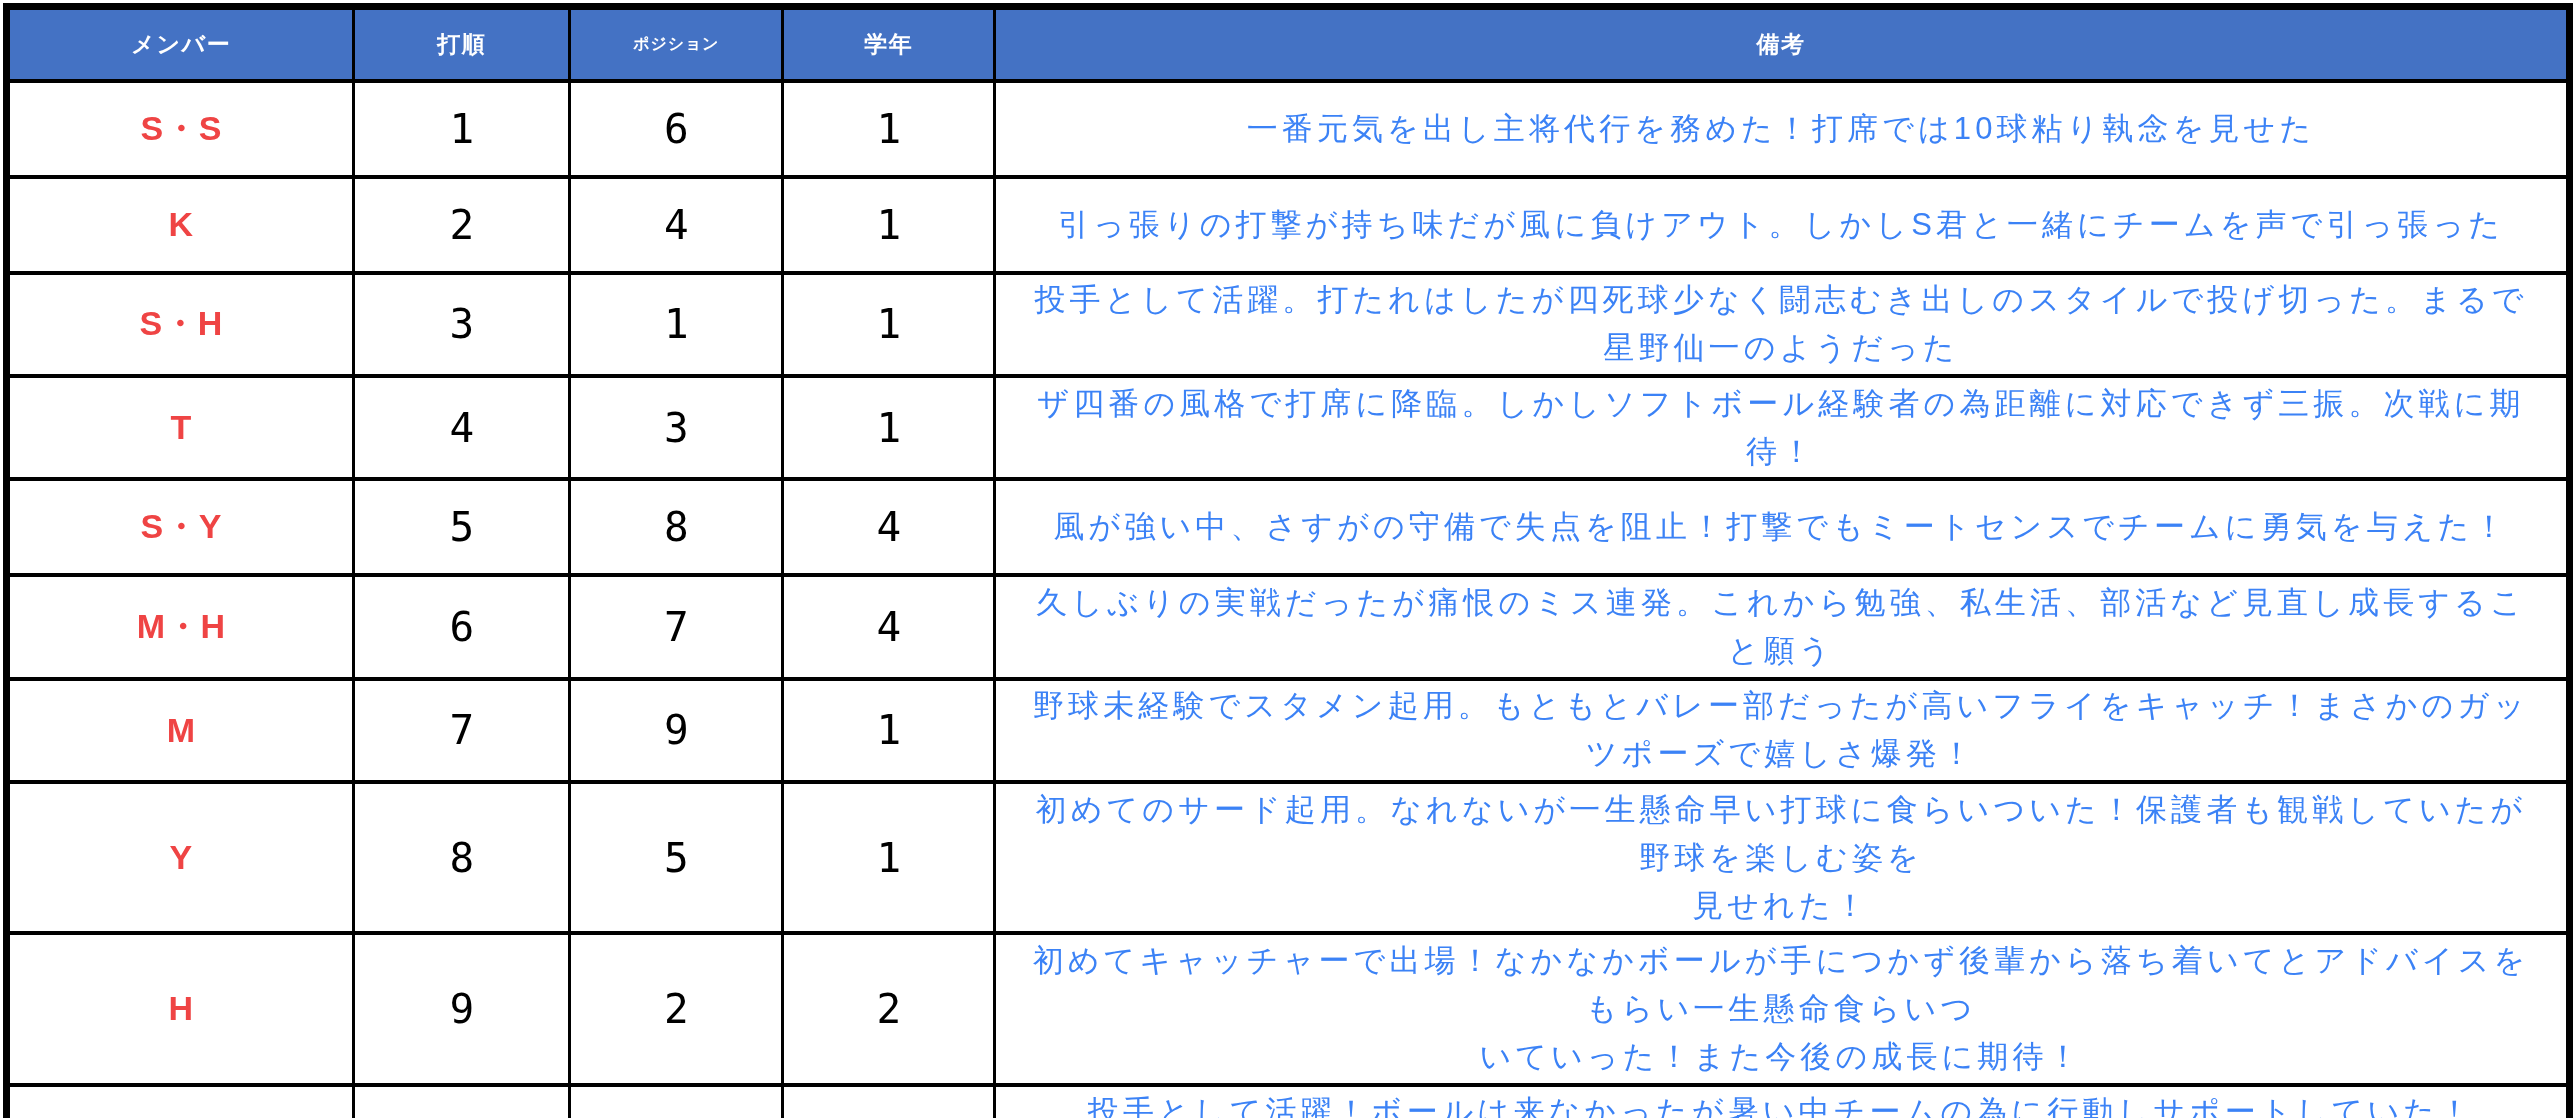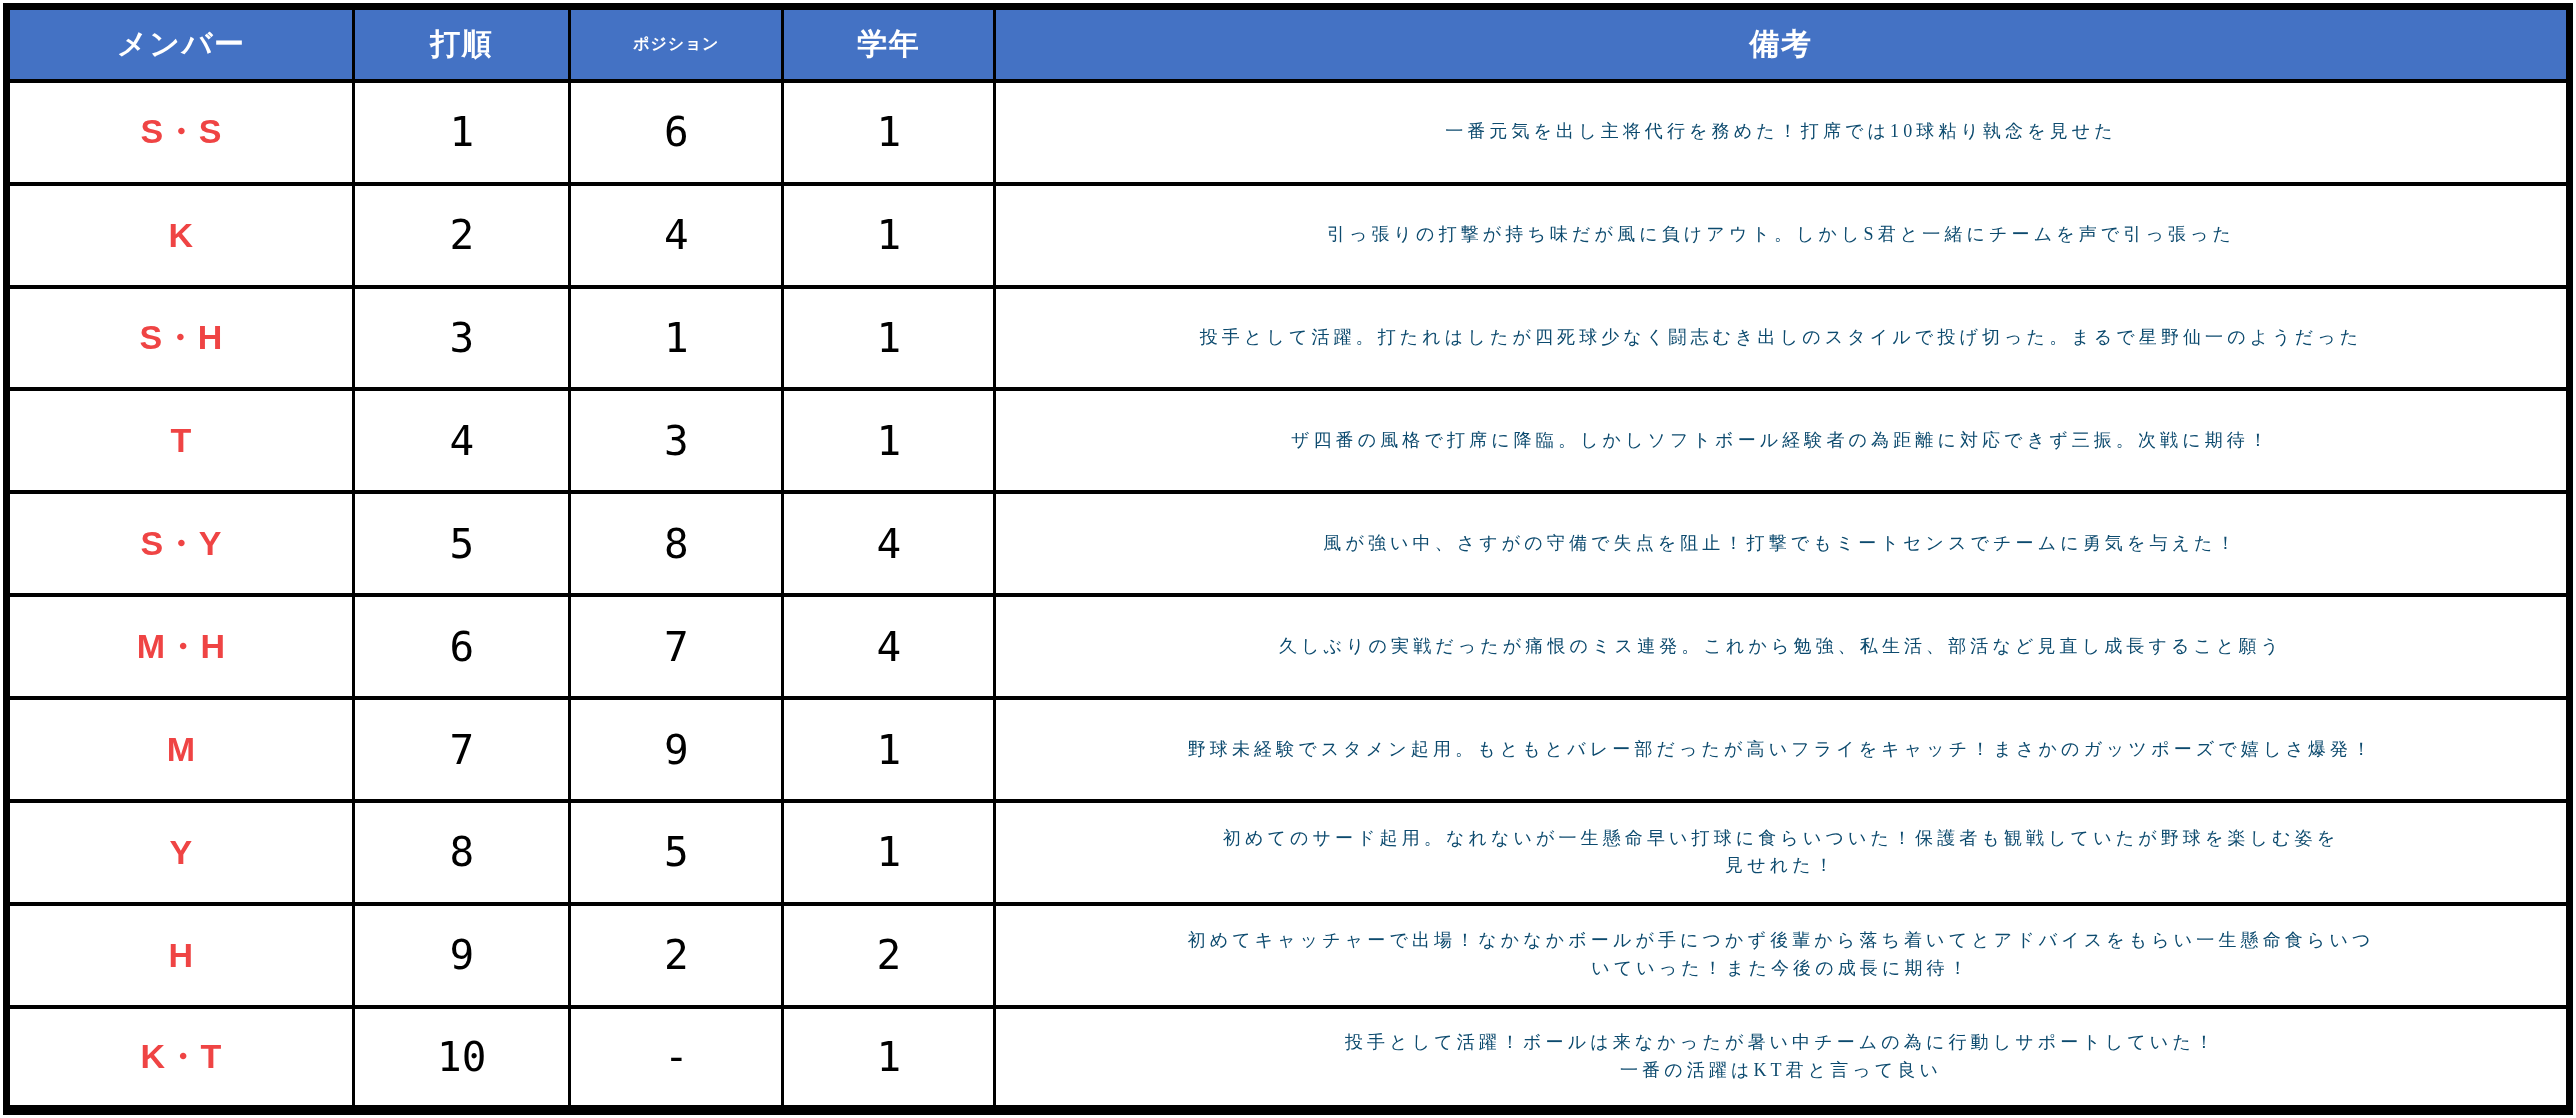--- a/index.html
+++ b/index.html
@@ -42,47 +42,46 @@
     box-sizing: border-box;
     overflow: hidden;
   }
   thead tr { height: 74px; }
   tbody tr { height: 96px; }
 
   thead th {
     background: #4472C4;
     color: #ffffff;
     font-weight: bold;
-    font-size: 30px;
+    font-size: 23px;
     letter-spacing: 1.6px;
   }
   thead th.small {
     font-size: 16px;
     letter-spacing: 0.8px;
   }
   td.member {
     font-weight: bold;
     font-size: 34px;
     color: #ef4444;
     letter-spacing: 0.8px;
   }
   td.num {
     font-family: "DejaVu Sans Mono", monospace;
     font-size: 41px;
     font-weight: normal;
     color: #000000;
   }
   td.remarks {
-    font-size: 18px;
-    color: #0c4a6e;
+    font-size: 31px;
+    color: #3b82f6;
     letter-spacing: 4.1px;
     line-height: 1.55;
     white-space: pre-line;
     padding: 1.6px 33px;
-    font-family: Liberation Serif, serif;
   }
 </style>
 </head>
 <body>
 
 <div class="page">
   <table class="lineup">
     <colgroup>
       <col class="c-member">
       <col class="c-order">

